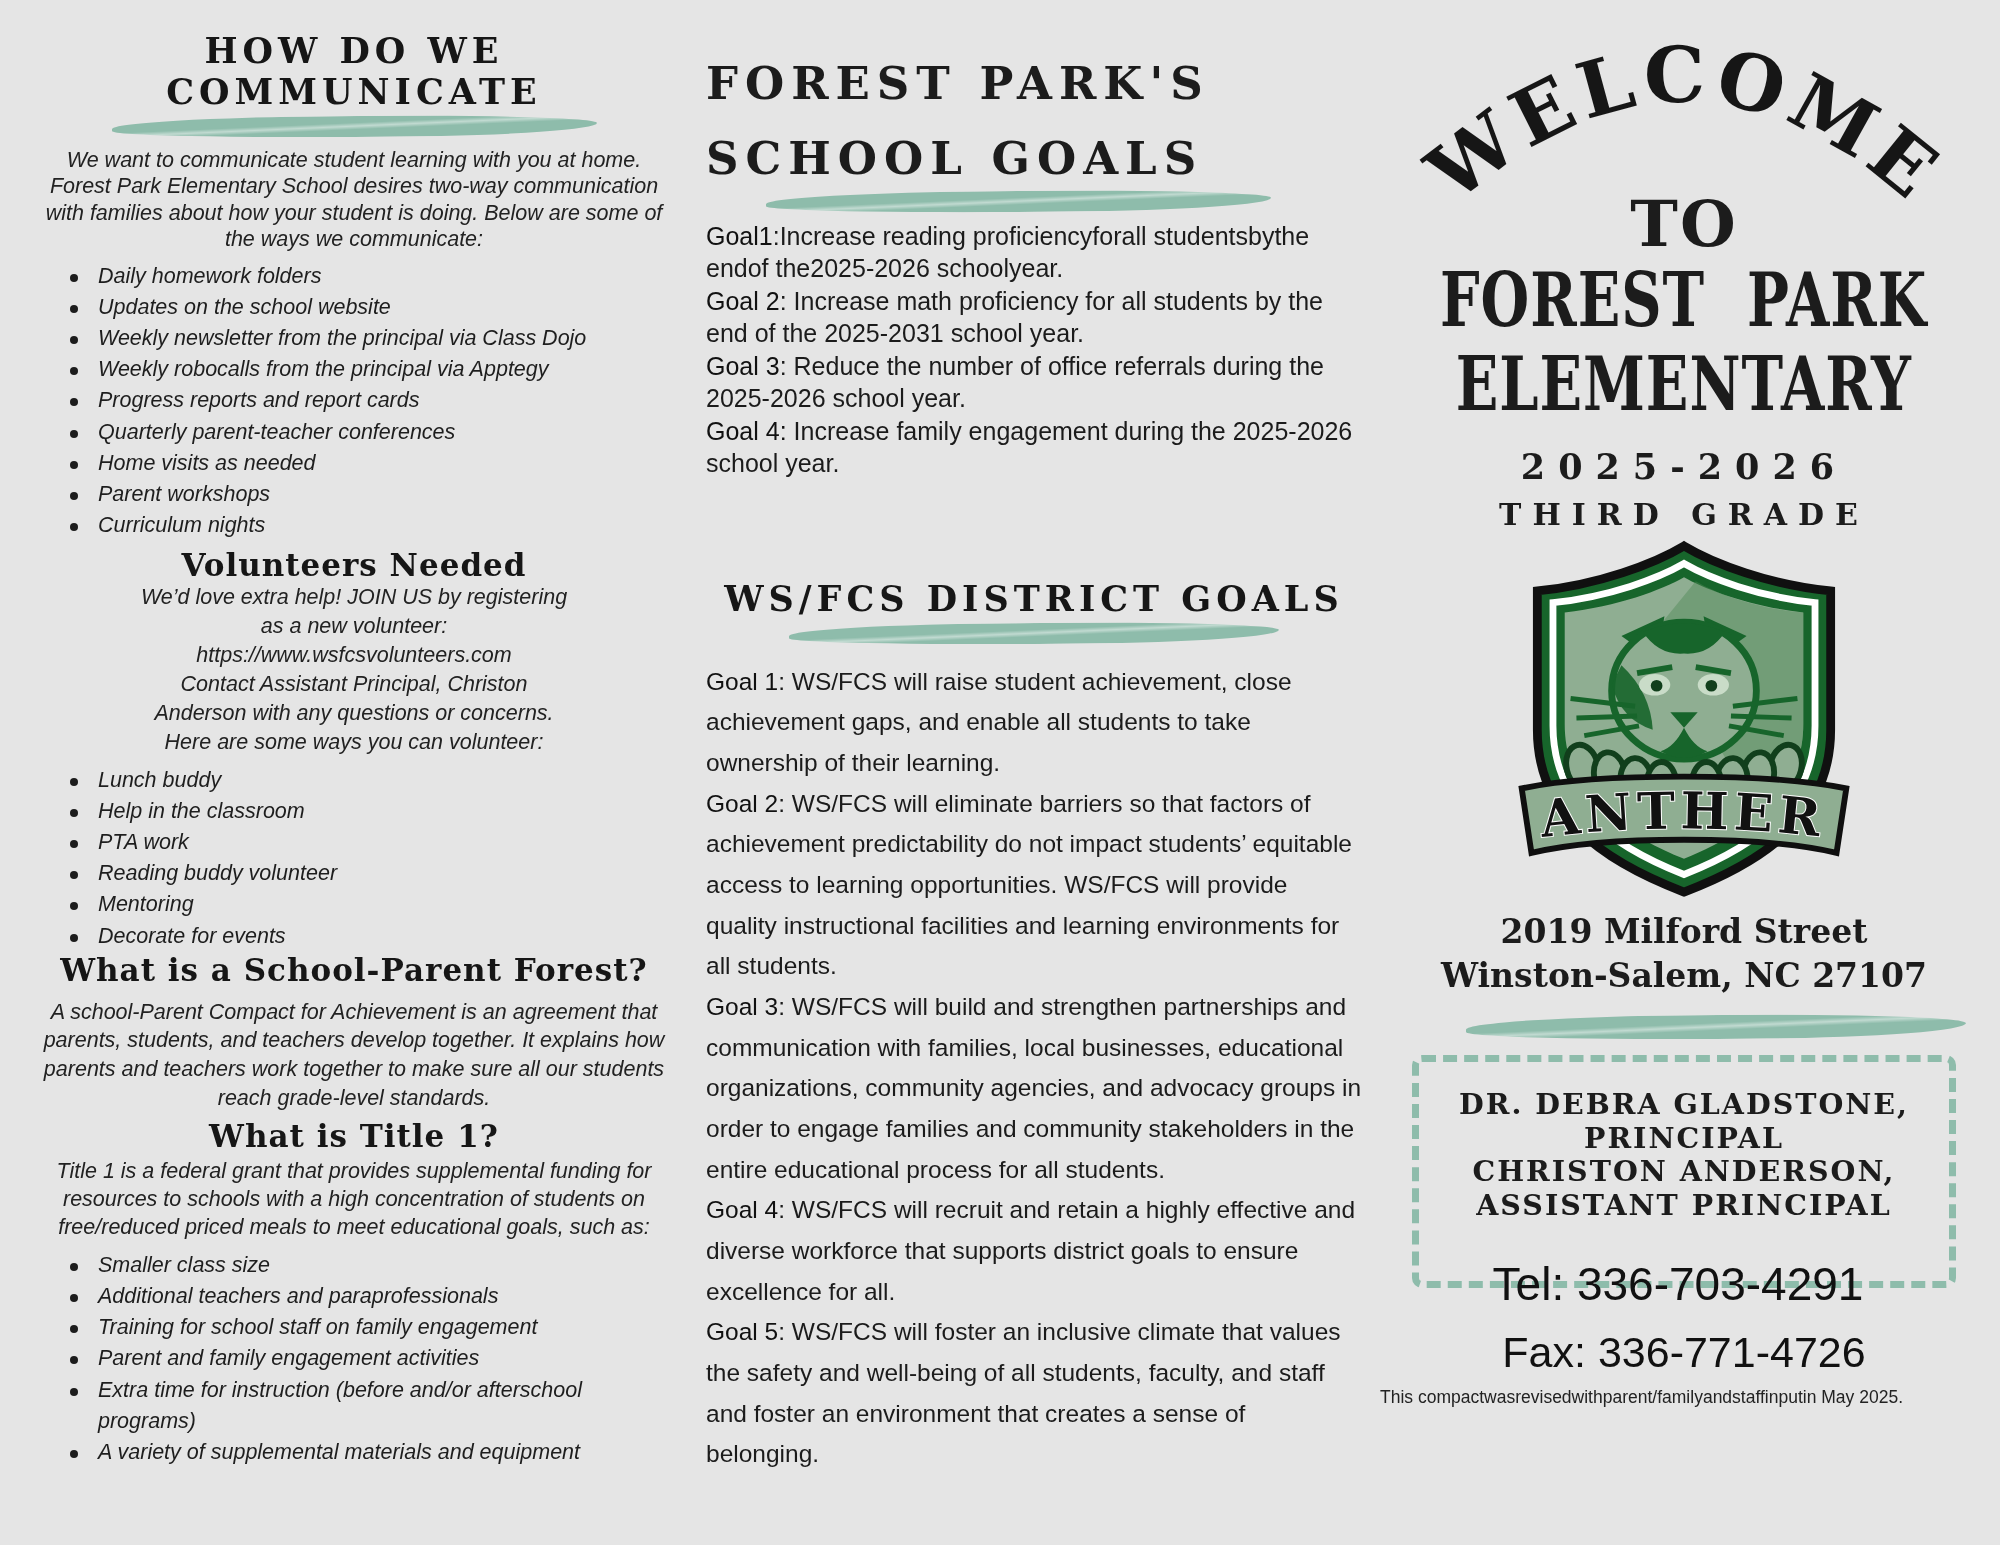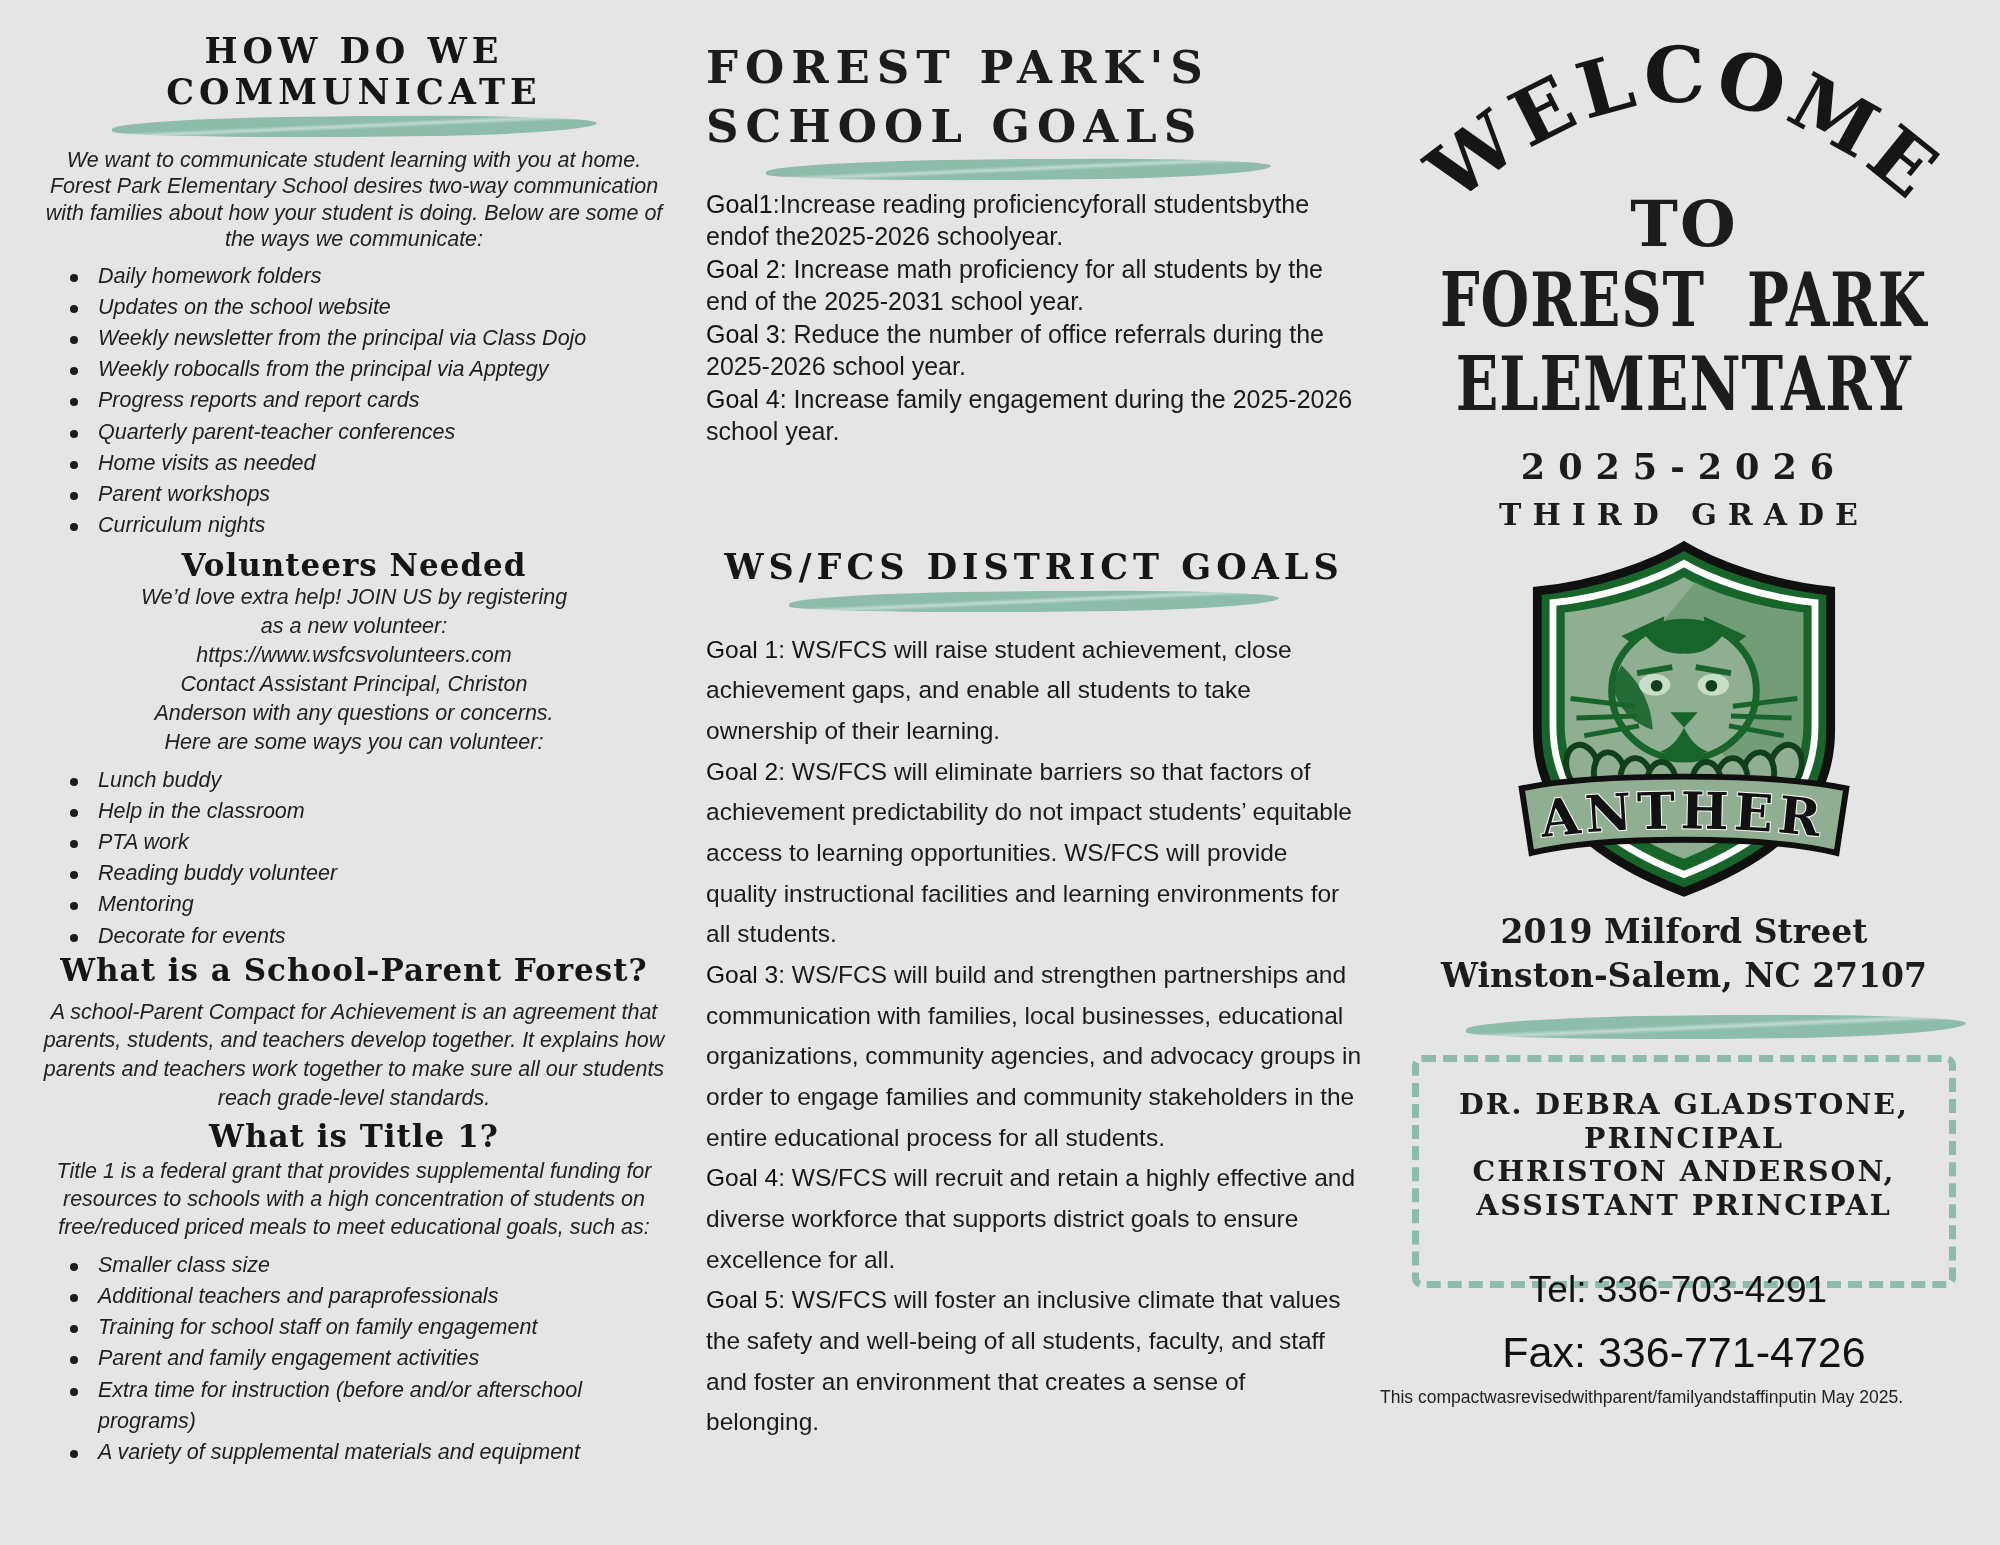--- a/index.html
+++ b/index.html
@@ -39,21 +39,21 @@
   }
   ul.blist li::before{
     content:"";position:absolute;left:30px;top:13px;width:8px;height:8px;border-radius:50%;background:#1c1c1c;
   }
 
   .compact-body{font-size:21.5px;line-height:1.33;text-align:center;margin:10px 0 6px 0;}
   .title1-intro{font-size:21.5px;line-height:1.3;text-align:center;margin:4px 0 2px 0;}
   .mt14{margin-top:14px;} .mt6{margin-top:6px;}
 
   
-  .mid-title div{font-family:"DejaVu Serif",serif;font-weight:bold;font-size:45px;letter-spacing:7px;line-height:1.32;}
+  .mid-title div{font-family:"DejaVu Serif",serif;font-weight:bold;font-size:45px;letter-spacing:7px;line-height:1.32;margin-top:16px;}
   .goals p{margin:0;font-size:25px;line-height:1.3;color:#1b1b1b;}
   .goals p b{font-weight:normal;color:#111;}
   .district-title{font-size:35px;letter-spacing:5px;text-align:center;margin-top:98px;}
   .district p{font-size:24.5px;line-height:1.66;color:#1b1b1b;}
 
   
   .welcome-svg{display:block;margin:0 auto;}
   .to-line{font-family:"DejaVu Serif",serif;font-weight:bold;font-size:64px;line-height:1;margin-top:-52px;letter-spacing:2px;}
   .school-name{margin-top:4px;}
   .school-name span{
@@ -64,21 +64,21 @@
   .grade-line{font-family:"DejaVu Serif",serif;font-weight:bold;font-size:30px;letter-spacing:11px;margin-top:10px;}
   .logo-svg{display:block;margin:6px auto 0 auto;}
   .address{font-family:"DejaVu Serif",serif;font-weight:bold;font-size:33px;line-height:1.32;margin-top:10px;}
   .principal-box{
     position:relative;margin:0 34px;border:7px dashed #8ebcab;border-radius:10px;
     padding:26px 8px 58px 8px;
   }
   .principal-box .pline{font-family:"DejaVu Serif",serif;font-weight:bold;font-size:28.5px;letter-spacing:2px;line-height:1.18;}
   .tel-line{
     position:absolute;left:0;right:12px;bottom:-30px;
-    font-family:"Liberation Sans",sans-serif;font-size:37px;color:#111;
+    font-family:"Liberation Sans",sans-serif;font-size:46px;color:#111;
   }
   .fax-line{font-family:"Liberation Sans",sans-serif;font-size:43px;margin-top:40px;color:#111;}
   .footnote{font-size:17.5px;color:#222;margin-top:10px;text-align:left;padding-left:2px;white-space:nowrap;}
 </style>
 </head>
 <body>
 
 <div class="page">
 
   <section class="col col-left">

